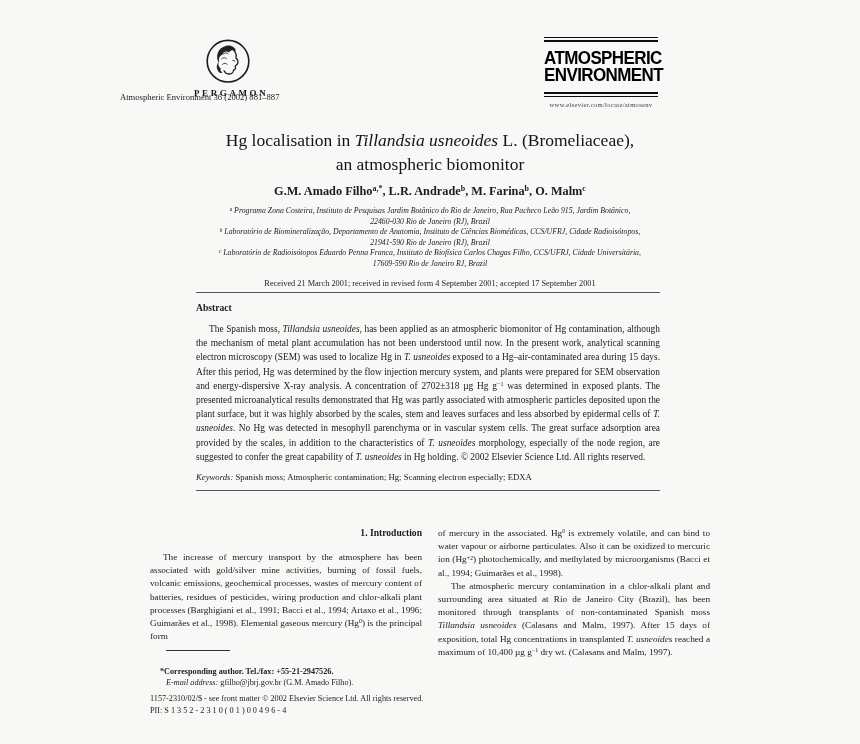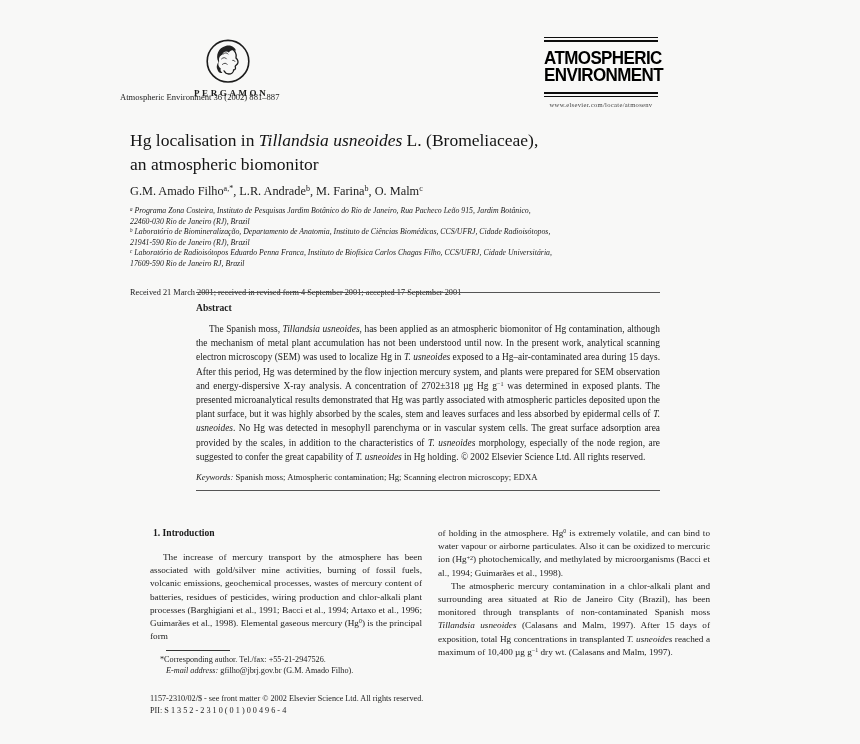--- a/index.html
+++ b/index.html
@@ -21,49 +21,49 @@
 
   .journal-logo{position:absolute;left:544px;top:37px;width:114px;text-align:center;}
   .jrule{height:2px;border-top:1.5px solid #0d0d0d;border-bottom:2.5px solid #0d0d0d;}
   .jrule.bottom{border-top:2.5px solid #0d0d0d;border-bottom:1.5px solid #0d0d0d;margin-top:4px;}
   .jname{font-family:"Liberation Sans", sans-serif;font-weight:bold;font-size:17px;line-height:16.5px;letter-spacing:-0.6px;color:#000;transform:scaleY(1.08);}
   .jname.first{margin-top:9px;}
   .jname.second{margin-bottom:8px;}
   .jurl{margin-top:4px;font-size:6.6px;letter-spacing:0.3px;color:#444;}
 
   
-  .title-block{position:absolute;left:130px;top:129px;width:600px;}
+  .title-block{position:absolute;left:130px;top:129px;width:600px;text-align:center;}
   .title{font-size:17.5px;line-height:23.5px;color:#141414;}
-  .authors{margin-top:8px;font-size:12.3px;}
+  .authors{margin-top:8px;font-size:12.3px;font-weight:bold;}
   .affils{margin-top:7px;font-style:italic;font-size:7.8px;line-height:10.6px;color:#222;}
-  .dates{margin-top:18px;font-size:8.3px;font-style:normal;color:#222;}
+  .dates{margin-top:9px;font-size:8.3px;font-style:normal;color:#222;}
 
   
   .abstract{position:absolute;left:196px;top:292px;width:464px;}
   .hrule{border-top:1px solid #555;height:0;}
   .abs-heading{margin-top:9px;font-weight:bold;font-size:9.6px;}
   .abs-text{margin-top:9px;font-size:9.4px;line-height:14.2px;text-align:justify;text-indent:13px;}
   .keywords{margin-top:8px;font-size:8.7px;}
   .abs-rule-bottom{margin-top:8px;}
 
   
   .body-cols{position:absolute;left:150px;top:527px;width:560px;height:170px;}
   .col{position:absolute;top:0;width:272px;}
   .col.left{left:0;}
   .col.right{left:288px;}
-  .sec-heading{font-weight:bold;font-size:9.6px;padding-left:3px;}
+  .sec-heading{font-weight:bold;font-size:9.6px;padding-left:3px;text-align:right;}
   .body-para{font-size:9.2px;line-height:13.2px;text-align:justify;}
   .col.left .body-para{margin-top:13px;text-indent:13px;}
   .col.right .body-para.first{margin-top:0;text-indent:0;}
   .col.right .body-para.second{margin-top:0;text-indent:13px;}
 
   .footnote{margin-top:7px;}
   .fn-rule{margin-left:16px;width:64px;border-top:1px solid #333;}
   .fn-line{font-size:8.2px;line-height:11px;color:#222;}
-  .fn-line.l1{margin-top:3px;padding-left:10px;}
+  .fn-line.l1{margin-top:15px;padding-left:10px;font-weight:bold;}
   .fn-line.l2{padding-left:16px;}
 
   
   .footer{position:absolute;left:150px;top:693px;width:560px;}
   .foot-line{font-size:8.2px;line-height:11.5px;color:#222;}
 
   
   .it{font-style:italic;}
   .sp{font-size:65%;position:relative;top:-0.45em;line-height:0;}
 </style>
@@ -107,36 +107,36 @@
       <div><span class="sp">c</span><span> Laboratório de Radioisótopos Eduardo Penna Franca, Instituto de Biofísica Carlos Chagas Filho, CCS/UFRJ, Cidade Universitária,</span></div>
       <div>17609-590 Rio de Janeiro RJ, Brazil</div>
       <div class="dates">Received 21 March 2001; received in revised form 4 September 2001; accepted 17 September 2001</div>
     </div>
   </div>
 
   <div class="abstract">
     <div class="hrule"></div>
     <div class="abs-heading">Abstract</div>
     <div class="abs-text"><span>The Spanish moss, </span><span class="it">Tillandsia usneoides</span><span>, has been applied as an atmospheric biomonitor of Hg contamination, although the mechanism of metal plant accumulation has not been understood until now. In the present work, analytical scanning electron microscopy (SEM) was used to localize Hg in </span><span class="it">T. usneoides</span><span> exposed to a Hg–air-contaminated area during 15 days. After this period, Hg was determined by the flow injection mercury system, and plants were prepared for SEM observation and energy-dispersive X-ray analysis. A concentration of 2702±318 µg Hg g</span><span class="sp">−1</span><span> was determined in exposed plants. The presented microanalytical results demonstrated that Hg was partly associated with atmospheric particles deposited upon the plant surface, but it was highly absorbed by the scales, stem and leaves surfaces and less absorbed by epidermal cells of </span><span class="it">T. usneoides</span><span>. No Hg was detected in mesophyll parenchyma or in vascular system cells. The great surface adsorption area provided by the scales, in addition to the characteristics of </span><span class="it">T. usneoides</span><span> morphology, especially of the node region, are suggested to confer the great capability of </span><span class="it">T. usneoides</span><span> in Hg holding. © 2002 Elsevier Science Ltd. All rights reserved.</span></div>
-    <div class="keywords"><span class="it">Keywords:</span><span> Spanish moss; Atmospheric contamination; Hg; Scanning electron microscopy; EDXA</span></div>
+    <div class="keywords"><span class="it">Keywords:</span><span> Spanish moss; Atmospheric contamination; Hg; Scanning electron especially; EDXA</span></div>
     <div class="hrule abs-rule-bottom"></div>
   </div>
 
   <div class="body-cols">
     <div class="col left">
       <div class="sec-heading">1. Introduction</div>
       <div class="body-para"><span>The increase of mercury transport by the atmosphere has been associated with gold/silver mine activities, burning of fossil fuels, volcanic emissions, geochemical processes, wastes of mercury content of batteries, residues of pesticides, wiring production and chlor-alkali plant processes (Barghigiani et al., 1991; Bacci et al., 1994; Artaxo et al., 1996; Guimarães et al., 1998). Elemental gaseous mercury (Hg</span><span class="sp">0</span><span>) is the principal form</span></div>
       <div class="footnote">
         <div class="fn-rule"></div>
         <div class="fn-line l1">*Corresponding author. Tel./fax: +55-21-2947526.</div>
         <div class="fn-line l2"><span class="it">E-mail address:</span><span> gfilho@jbrj.gov.br (G.M. Amado Filho).</span></div>
       </div>
     </div>
     <div class="col right">
-      <div class="body-para first"><span>of holding in the atmosphere. Hg</span><span class="sp">0</span><span> is extremely volatile, and can bind to water vapour or airborne particulates. Also it can be oxidized to mercuric ion (Hg</span><span class="sp">+2</span><span>) photochemically, and methylated by microorganisms (Bacci et al., 1994; Guimarães et al., 1998).</span></div>
+      <div class="body-para first"><span>of mercury in the associated. Hg</span><span class="sp">0</span><span> is extremely volatile, and can bind to water vapour or airborne particulates. Also it can be oxidized to mercuric ion (Hg</span><span class="sp">+2</span><span>) photochemically, and methylated by microorganisms (Bacci et al., 1994; Guimarães et al., 1998).</span></div>
       <div class="body-para second"><span>The atmospheric mercury contamination in a chlor-alkali plant and surrounding area situated at Rio de Janeiro City (Brazil), has been monitored through transplants of non-contaminated Spanish moss </span><span class="it">Tillandsia usneoides</span><span> (Calasans and Malm, 1997). After 15 days of exposition, total Hg concentrations in transplanted </span><span class="it">T. usneoides</span><span> reached a maximum of 10,400 µg g</span><span class="sp">−1</span><span> dry wt. (Calasans and Malm, 1997).</span></div>
     </div>
   </div>
 
   <div class="footer">
     <div class="foot-line">1157-2310/02/$ - see front matter © 2002 Elsevier Science Ltd. All rights reserved.</div>
     <div class="foot-line">PII: S 1 3 5 2 - 2 3 1 0 ( 0 1 ) 0 0 4 9 6 - 4</div>
   </div>
 
 </div>

